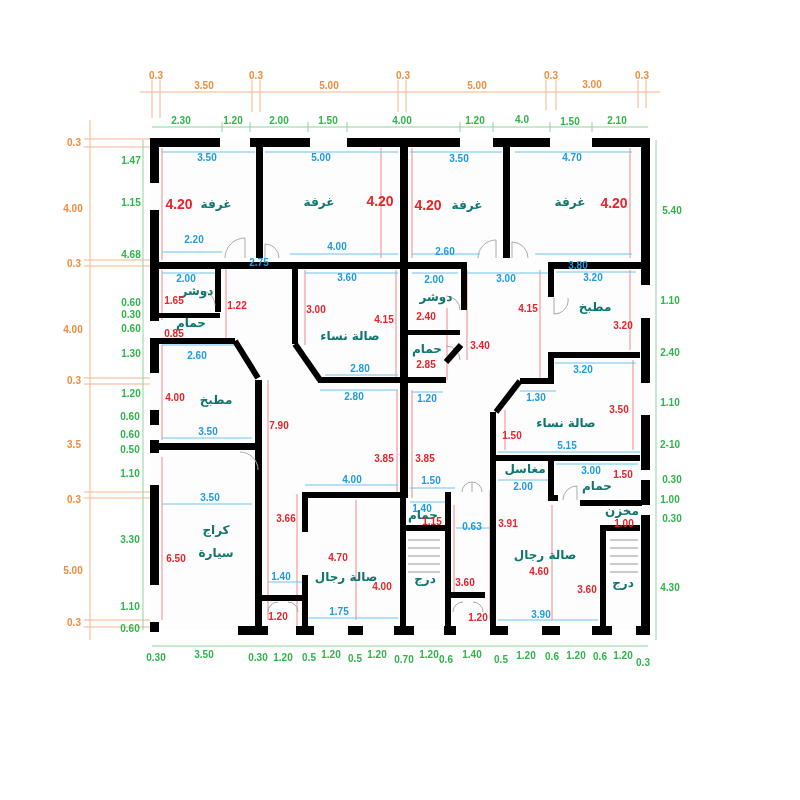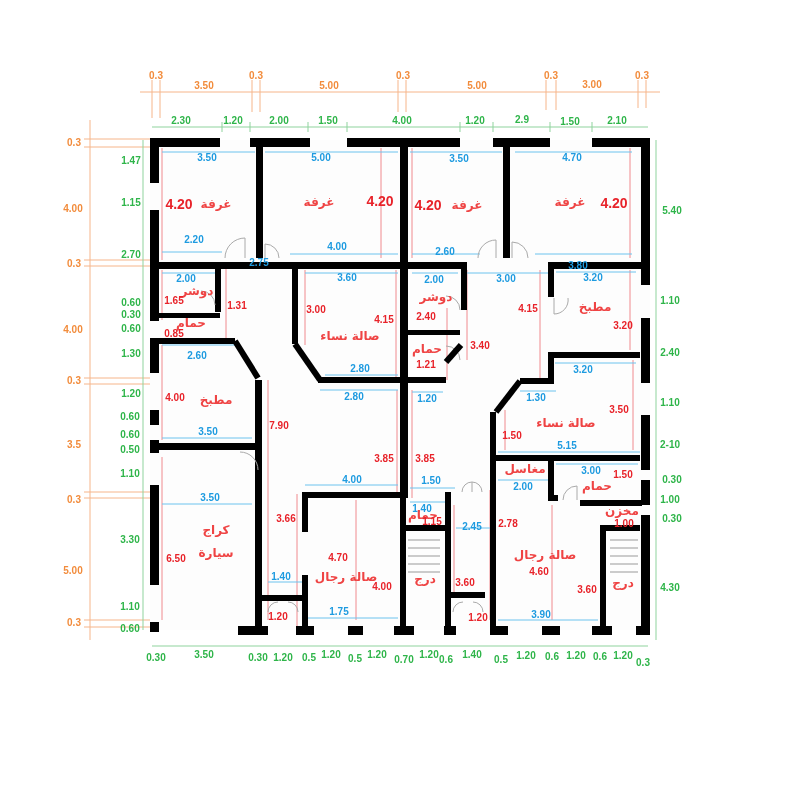--- a/index.html
+++ b/index.html
@@ -4,21 +4,21 @@
 <style>
   html,body{margin:0;padding:0;background:#fff;}
   body{width:800px;height:800px;position:relative;overflow:hidden;font-family:"Liberation Sans","DejaVu Sans",sans-serif;}
   #plan{position:absolute;left:0;top:0;width:800px;height:800px;}
   .lbl{position:absolute;font-size:10px;font-weight:bold;white-space:nowrap;transform:translate(-50%,-50%);line-height:1;}
   .o{color:#f28c3c;}
   .g{color:#2fb54a;}
   .b{color:#1e9be0;}
   .r{color:#e8232a;font-size:10px;}
   .rbig{color:#e8232a;font-size:14px;}
-  .room{color:#ef4444;font-size:12px;font-family:"DejaVu Sans",sans-serif;}
+  .room{color:#0f766e;font-size:12px;font-family:"DejaVu Sans",sans-serif;}
 </style>
 </head>
 <body>
 
 <svg id="plan" viewBox="0 0 800 800" xmlns="http://www.w3.org/2000/svg">
 
   <g stroke="#f6b58a" stroke-width="1" fill="none">
     <line x1="140" y1="92" x2="660" y2="92"></line>
     <line x1="152" y1="80" x2="152" y2="118"></line>
       <line x1="160" y1="80" x2="160" y2="118"></line>
@@ -244,37 +244,37 @@
 <div class="lbl o" style="left:551px;top:76px">0.3</div>
 <div class="lbl o" style="left:592px;top:85px">3.00</div>
 <div class="lbl o" style="left:642px;top:76px">0.3</div>
 
 <div class="lbl g" style="left:181px;top:121px">2.30</div>
 <div class="lbl g" style="left:233px;top:121px">1.20</div>
 <div class="lbl g" style="left:279px;top:121px">2.00</div>
 <div class="lbl g" style="left:328px;top:121px">1.50</div>
 <div class="lbl g" style="left:402px;top:121px">4.00</div>
 <div class="lbl g" style="left:475px;top:121px">1.20</div>
-<div class="lbl g" style="left:522px;top:120px">2.9</div>
+<div class="lbl g" style="left:522px;top:120px">4.0</div>
 <div class="lbl g" style="left:570px;top:122px">1.50</div>
 <div class="lbl g" style="left:617px;top:121px">2.10</div>
 
 <div class="lbl o" style="left:74px;top:143px">0.3</div>
 <div class="lbl o" style="left:73px;top:209px">4.00</div>
 <div class="lbl o" style="left:74px;top:264px">0.3</div>
 <div class="lbl o" style="left:73px;top:330px">4.00</div>
 <div class="lbl o" style="left:74px;top:381px">0.3</div>
 <div class="lbl o" style="left:74px;top:445px">3.5</div>
 <div class="lbl o" style="left:74px;top:500px">0.3</div>
 <div class="lbl o" style="left:73px;top:571px">5.00</div>
 <div class="lbl o" style="left:74px;top:623px">0.3</div>
 
 <div class="lbl g" style="left:131px;top:161px">1.47</div>
 <div class="lbl g" style="left:131px;top:203px">1.15</div>
-<div class="lbl g" style="left:131px;top:255px">2.70</div>
+<div class="lbl g" style="left:131px;top:255px">4.68</div>
 <div class="lbl g" style="left:131px;top:303px">0.60</div>
 <div class="lbl g" style="left:131px;top:315px">0.30</div>
 <div class="lbl g" style="left:131px;top:329px">0.60</div>
 <div class="lbl g" style="left:131px;top:354px">1.30</div>
 <div class="lbl g" style="left:131px;top:394px">1.20</div>
 <div class="lbl g" style="left:130px;top:417px">0.60</div>
 <div class="lbl g" style="left:130px;top:435px">0.60</div>
 <div class="lbl g" style="left:130px;top:450px">0.50</div>
 <div class="lbl g" style="left:130px;top:474px">1.10</div>
 <div class="lbl g" style="left:130px;top:540px">3.30</div>
@@ -331,21 +331,21 @@
 <div class="lbl rbig" style="left:614px;top:203px">4.20</div>
 <div class="lbl b" style="left:578px;top:266px">3.80</div>
 
 <div class="lbl b" style="left:186px;top:279px">2.00</div>
 <div class="lbl room" style="left:197px;top:291px">دوشر</div>
 <div class="lbl r" style="left:174px;top:301px">1.65</div>
 <div class="lbl room" style="left:191px;top:323px">حمام</div>
 <div class="lbl r" style="left:174px;top:334px">0.85</div>
 
 <div class="lbl b" style="left:259px;top:263px">2.75</div>
-<div class="lbl r" style="left:237px;top:306px">1.31</div>
+<div class="lbl r" style="left:237px;top:306px">1.22</div>
 <div class="lbl r" style="left:279px;top:426px">7.90</div>
 <div class="lbl r" style="left:286px;top:519px">3.66</div>
 <div class="lbl b" style="left:281px;top:577px">1.40</div>
 <div class="lbl r" style="left:278px;top:617px">1.20</div>
 
 <div class="lbl b" style="left:197px;top:356px">2.60</div>
 <div class="lbl r" style="left:175px;top:398px">4.00</div>
 <div class="lbl room" style="left:216px;top:400px">مطبخ</div>
 <div class="lbl b" style="left:208px;top:432px">3.50</div>
 
@@ -359,21 +359,21 @@
 <div class="lbl r" style="left:384px;top:459px">3.85</div>
 <div class="lbl b" style="left:352px;top:480px">4.00</div>
 <div class="lbl b" style="left:427px;top:399px">1.20</div>
 <div class="lbl r" style="left:425px;top:459px">3.85</div>
 <div class="lbl b" style="left:431px;top:481px">1.50</div>
 
 <div class="lbl b" style="left:434px;top:280px">2.00</div>
 <div class="lbl room" style="left:436px;top:297px">دوشر</div>
 <div class="lbl r" style="left:426px;top:317px">2.40</div>
 <div class="lbl room" style="left:427px;top:349px">حمام</div>
-<div class="lbl r" style="left:426px;top:365px">1.21</div>
+<div class="lbl r" style="left:426px;top:365px">2.85</div>
 
 <div class="lbl b" style="left:506px;top:279px">3.00</div>
 <div class="lbl r" style="left:528px;top:309px">4.15</div>
 <div class="lbl r" style="left:480px;top:346px">3.40</div>
 
 <div class="lbl b" style="left:593px;top:278px">3.20</div>
 <div class="lbl room" style="left:595px;top:307px">مطبخ</div>
 <div class="lbl r" style="left:623px;top:326px">3.20</div>
 
 <div class="lbl b" style="left:583px;top:370px">3.20</div>
@@ -391,33 +391,33 @@
 <div class="lbl r" style="left:338px;top:558px">4.70</div>
 <div class="lbl room" style="left:346px;top:577px">صالة رجال</div>
 <div class="lbl r" style="left:382px;top:587px">4.00</div>
 <div class="lbl b" style="left:339px;top:612px">1.75</div>
 
 <div class="lbl b" style="left:422px;top:509px">1.40</div>
 <div class="lbl room" style="left:423px;top:515px">حمام</div>
 <div class="lbl r" style="left:432px;top:522px">1.15</div>
 
 <div class="lbl room" style="left:425px;top:579px">درج</div>
-<div class="lbl b" style="left:472px;top:527px">2.45</div>
+<div class="lbl b" style="left:472px;top:527px">0.63</div>
 <div class="lbl r" style="left:465px;top:583px">3.60</div>
 <div class="lbl r" style="left:478px;top:618px">1.20</div>
 
 <div class="lbl room" style="left:525px;top:469px">مغاسل</div>
 <div class="lbl b" style="left:523px;top:487px">2.00</div>
 
 <div class="lbl b" style="left:591px;top:471px">3.00</div>
 <div class="lbl r" style="left:623px;top:475px">1.50</div>
 <div class="lbl room" style="left:597px;top:486px">حمام</div>
 
 <div class="lbl room" style="left:622px;top:511px">مخزن</div>
 <div class="lbl r" style="left:624px;top:524px">1.00</div>
 
-<div class="lbl r" style="left:508px;top:524px">2.78</div>
+<div class="lbl r" style="left:508px;top:524px">3.91</div>
 <div class="lbl room" style="left:545px;top:555px">صالة رجال</div>
 <div class="lbl r" style="left:539px;top:572px">4.60</div>
 <div class="lbl r" style="left:587px;top:590px">3.60</div>
 <div class="lbl b" style="left:541px;top:615px">3.90</div>
 
 <div class="lbl room" style="left:623px;top:583px">درج</div>
 
 </body></html>

